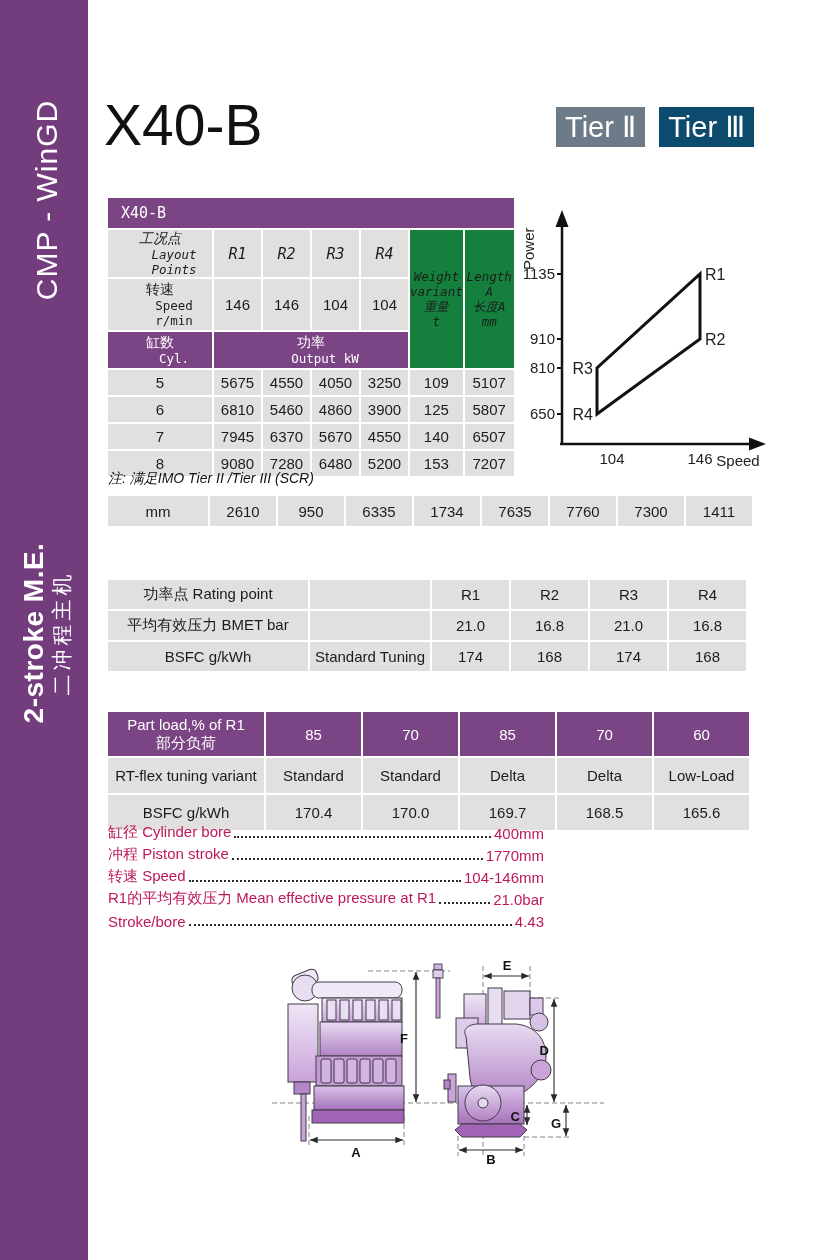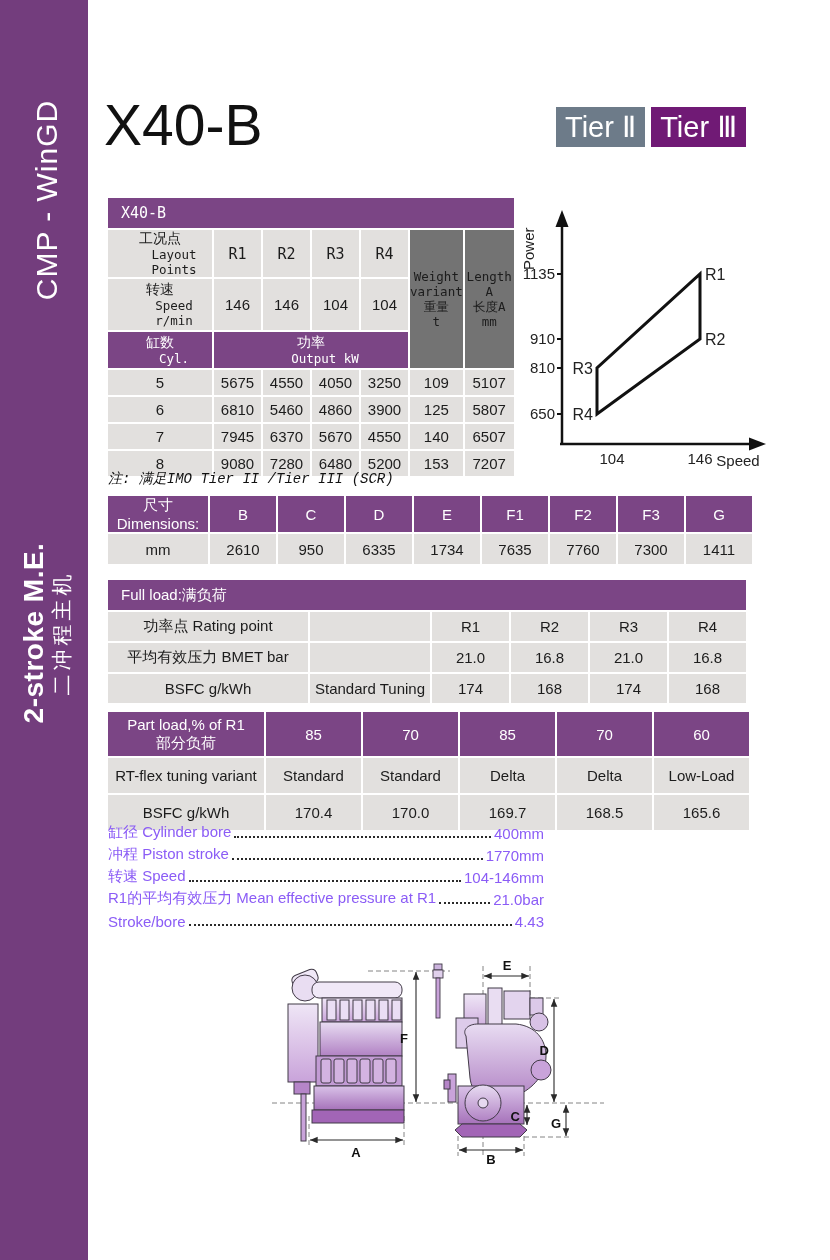--- a/index.html
+++ b/index.html
@@ -10,56 +10,56 @@
   .vwrap{position:absolute;width:0;height:0;}
   .vrot{position:absolute;transform:translate(-50%,-50%) rotate(-90deg);white-space:nowrap;color:#fff;}
   .brand-pos{left:47px;top:200px;}
   .brand{font-size:30px;letter-spacing:1px;}
   .type-pos{left:47px;top:633px;}
   .typeblock{text-align:center;}
   .type-en{font-size:28px;font-weight:bold;letter-spacing:.5px;line-height:30px;}
   .type-cn{font-size:21px;letter-spacing:4px;line-height:26px;}
   
   .title{position:absolute;left:104px;top:92px;margin:0;font-size:57px;font-weight:400;color:#111;}
-  .tiers{position:absolute;left:556px;top:107px;display:flex;gap:6px;}
+  .tiers{position:absolute;left:556px;top:107px;display:flex;gap:14px;}
   .tier{height:40px;line-height:41px;padding:0 9px;font-size:29px;color:#fff;}
   .tier2{background:#6d7b89;}
-  .tier3{background:#701a75;}
+  .tier3{background:#0c4a6e;}
   
   .t{position:absolute;border-collapse:separate;border-spacing:2px;table-layout:fixed;}
   .t td{background:#e2e0de;text-align:center;vertical-align:middle;padding:0;font-size:15px;}
   .t td.p{background:#7b4585;color:#fff;}
-  .t td.w{background:#737373;}
+  .t td.w{background:#15803d;}
   .mono{font-family:"DejaVu Sans Mono",monospace;}
   .band{height:30px;text-align:left !important;padding-left:13px !important;font-size:15px !important;}
   .two .cn{font-size:14px;line-height:17px;}
   .two .en{font-size:12.5px;line-height:15px;font-family:"DejaVu Sans Mono",monospace;padding-left:28px;}
   .pt{font-size:14px;font-family:"DejaVu Sans Mono",monospace;}
   .num{font-size:15px;}
   .wl div{font-size:12.5px;line-height:15px;font-family:"DejaVu Sans Mono",monospace;}
   .main-table{left:106px;top:196px;}
-  .main-table tr.hA td{height:44px;}
+  .main-table tr.hA td{height:44px;font-style:italic;}
   .main-table tr.hB td{height:51px;}
   .main-table tr.hC td{height:36px;}
   .main-table tr.dr td{height:25px;}
   .dim-table{left:106px;top:494px;}
   .dim-table tr.hd td{height:34px;}
   .dim-table tr.dv td{height:30px;}
   .full-table{left:106px;top:578px;}
   .full-table tr.rw td{height:29px;}
   .part-table{left:106px;top:710px;}
   .part-table tr.hd td{height:44px;}
   .part-table tr.rw td{height:35px;}
   .pl-title{font-size:14.5px;line-height:18px;margin-top:7px;}
   
   .note{position:absolute;left:108px;top:470px;margin:0;font-style:italic;
-        font-family:Liberation Mono, monospace;font-size:14px;color:#111;}
+        font-family:Liberation Sans, sans-serif;font-size:14px;color:#111;}
   
   .specs{position:absolute;left:108px;top:820px;width:436px;}
-  .spec-line{display:flex;align-items:flex-end;height:22px;font-size:15px;color:#8b5cf6;}
+  .spec-line{display:flex;align-items:flex-end;height:22px;font-size:15px;color:#be185d;}
   .leader{flex:1;border-bottom:2px dotted #2a2a2a;margin:0 3px 4px 3px;min-width:20px;}
   
   .chart{position:absolute;left:520px;top:198px;}
   .engines{position:absolute;left:268px;top:958px;}
   svg text{font-family:"Liberation Sans",sans-serif;}
   .dash{stroke:#777;stroke-width:0.9;stroke-dasharray:5 3;fill:none;}
   .dim{stroke:#2a2a2a;stroke-width:1.1;fill:none;}
   .dlabel{font-size:13px;font-weight:bold;fill:#111;}
 </style>
 </head>
@@ -216,31 +216,20 @@
         <col style="width:66px">
         <col style="width:66px">
         <col style="width:66px">
       <col style="width:66px">
         <col style="width:66px">
         <col style="width:66px">
         <col style="width:66px">
         <col style="width:66px">
     </colgroup>
     <tbody>
-      <tr class="hd">
-        <td class="p">尺寸Dimensions:</td>
-        <td class="p">B</td>
-        <td class="p">C</td>
-        <td class="p">D</td>
-        <td class="p">E</td>
-        <td class="p">F1</td>
-        <td class="p">F2</td>
-        <td class="p">F3</td>
-        <td class="p">G</td>
-      </tr>
       <tr class="dv">
         <td>mm</td>
         <td>2610</td>
         <td>950</td>
         <td>6335</td>
         <td>1734</td>
         <td>7635</td>
         <td>7760</td>
         <td>7300</td>
         <td>1411</td>
@@ -251,23 +240,20 @@
   <table class="t full-table">
     <colgroup>
       <col style="width:200px">
         <col style="width:120px">
         <col style="width:77px">
       <col style="width:77px">
         <col style="width:77px">
         <col style="width:77px">
     </colgroup>
     <tbody>
-      <tr>
-        <td colspan="6" class="p band">Full load:满负荷</td>
-      </tr>
       <tr class="rw">
         <td>功率点 Rating point</td>
         <td></td>
         <td>R1</td>
         <td>R2</td>
         <td>R3</td>
         <td>R4</td>
       </tr>
       <tr class="rw">
         <td>平均有效压力 BMET  bar</td>

